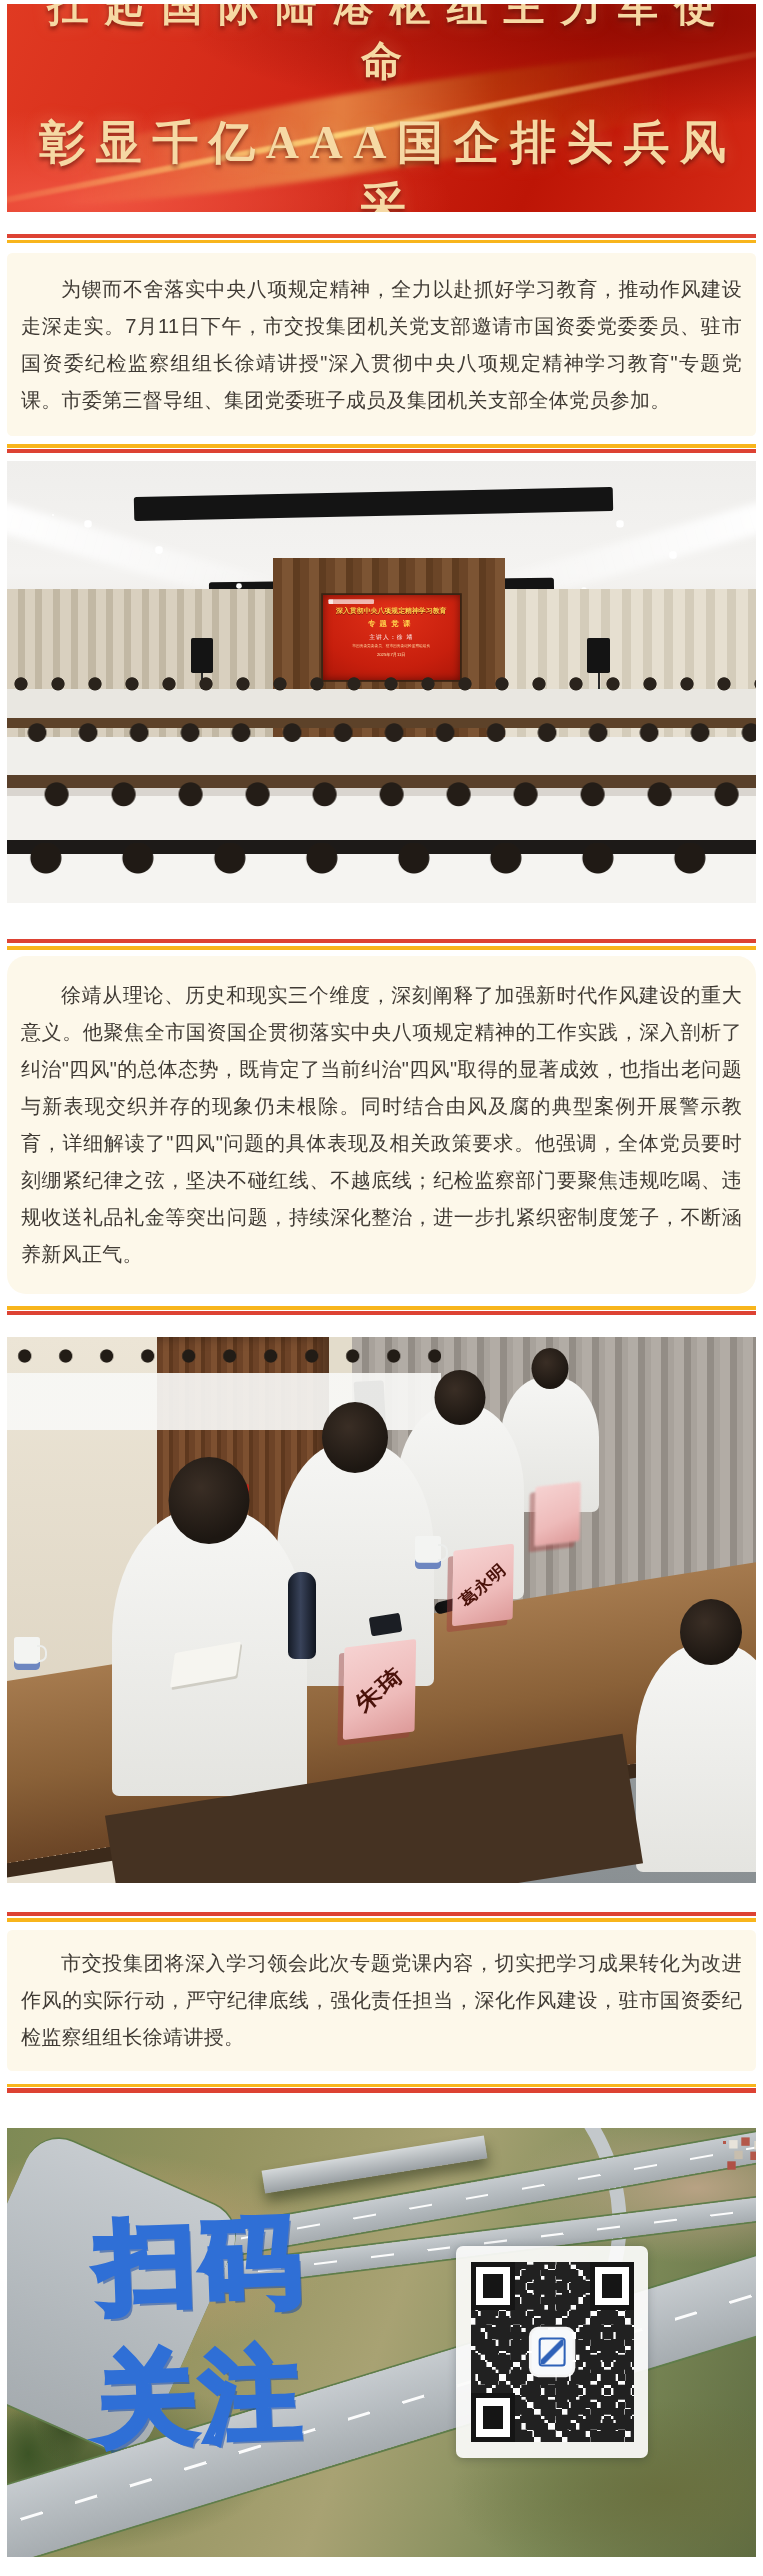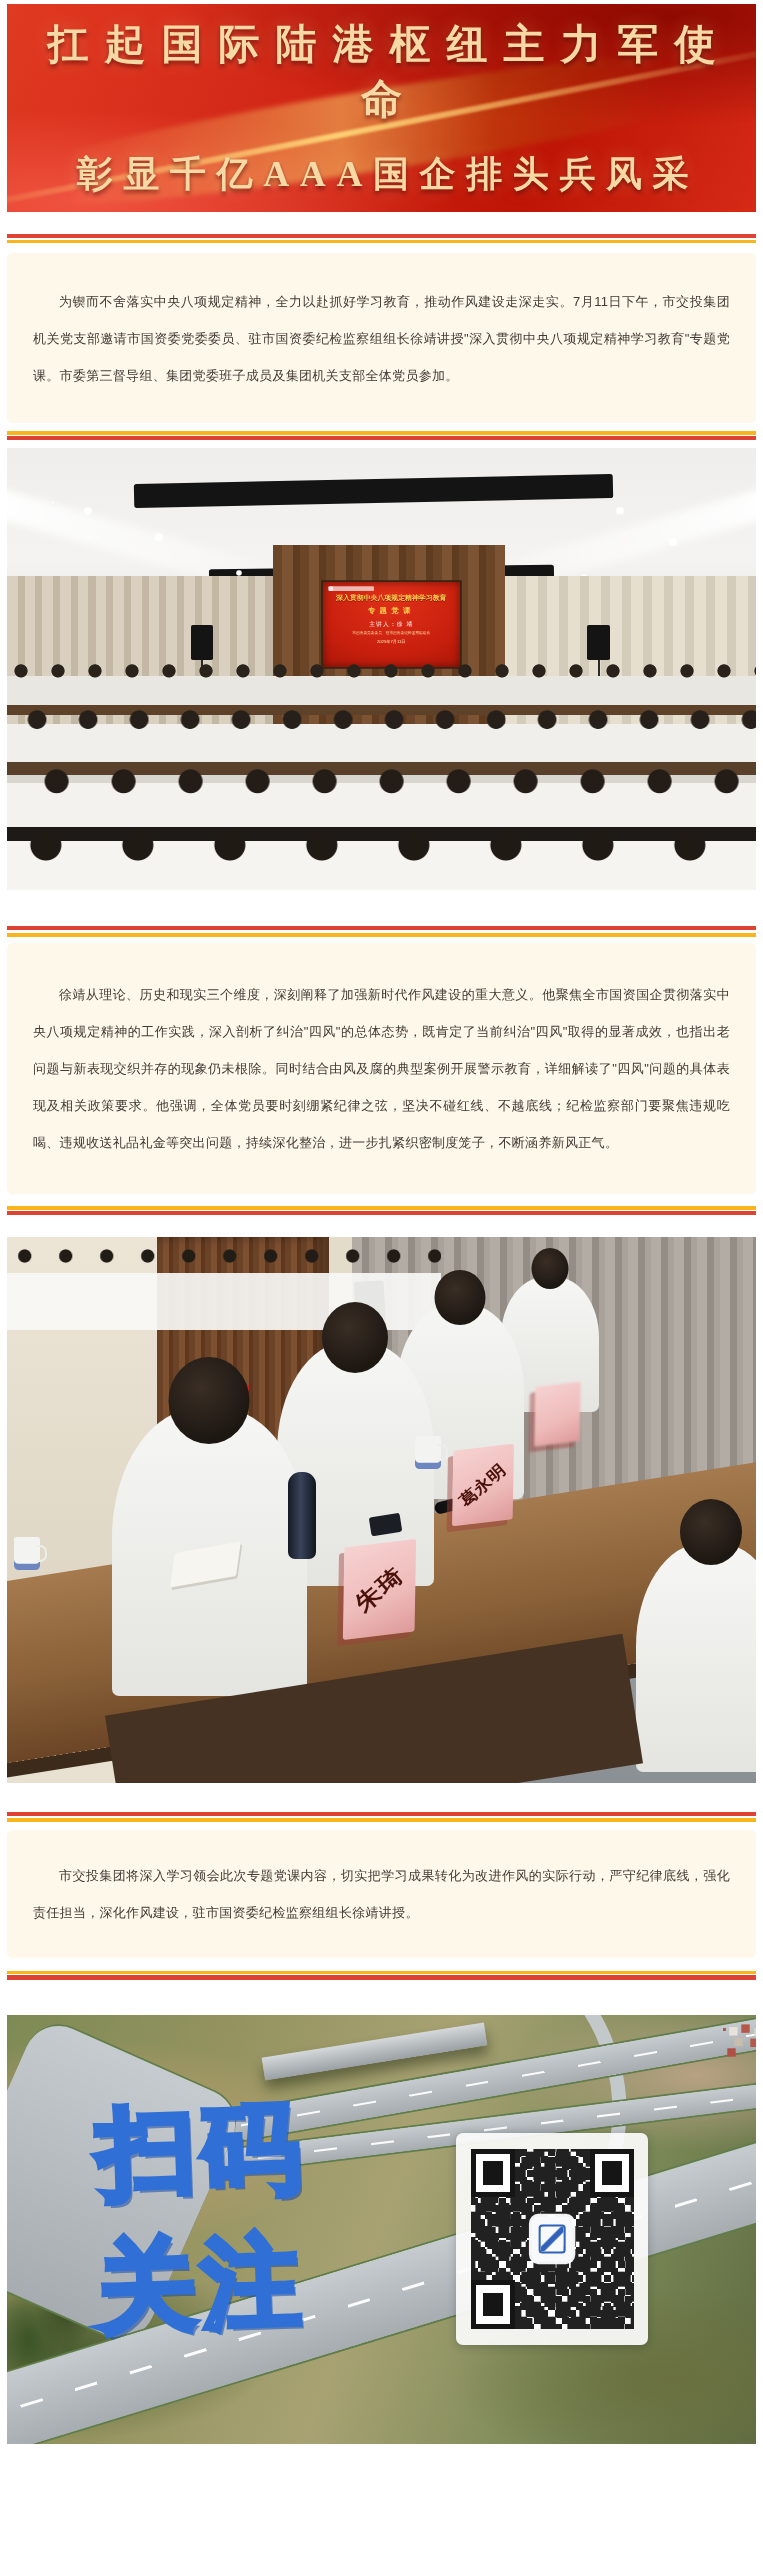--- a/index.html
+++ b/index.html
@@ -15,31 +15,31 @@
   .ribbon.r1{left:-6%;top:40%;width:115%;height:81px;border-radius:50%;
     background:linear-gradient(100deg,rgba(246,199,100,0) 12%,rgba(246,199,100,.55) 44%,rgba(186,96,12,.38) 62%,rgba(246,199,100,0) 82%);
     transform:rotate(-9deg);filter:blur(2.7px);}
   .ribbon.r2{left:-10%;top:58%;width:120%;height:6.2px;border-radius:3.5px;
     background:linear-gradient(90deg,rgba(255,215,120,0),rgba(255,215,120,.9) 45%,rgba(255,215,120,0));
     transform:rotate(-11deg);filter:blur(0.9px);}
   .banner-titles{position:relative;height:100%;display:flex;flex-direction:column;justify-content:center;gap:23px;}
   .bt{margin:0;text-align:center;font-family:"Liberation Serif","DejaVu Serif",serif;font-weight:bold;
       color:#f6d9a4;text-shadow:0 2.7px 4.4px rgba(80,8,0,.6),0 0 17.7px rgba(255,225,160,.25);}
   .bt.l1{font-size:41px;letter-spacing:16px;padding-left:16px;}
-  .bt.l2{font-size:36px;letter-spacing:10.6px;padding-left:13px;}
+  .bt.l2{font-size:46px;letter-spacing:10.6px;padding-left:13px;}
 
   
   .rule{margin:0 7px;}
   .rule .red{height:4.4px;background:#dd4233;}
   .rule .orange{height:3.5px;background:#f8b51c;}
   .rule .g1{height:0.9px;} .rule .g2{height:1.8px;} .rule .g3{height:2.7px;}
 
   
   .card{margin:0 7px;background:#fdf8ea;border-radius:5.3px;}
-  .card p{margin:12px;font-size:13px;line-height:37px;letter-spacing:0.3px;color:#403b35;
+  .card p{margin:0;font-size:20px;line-height:37px;letter-spacing:0.3px;color:#403b35;
           text-align:justify;text-indent:2em;}
 
   
   .photo{position:relative;margin:0 7px;overflow:hidden;background:#d9d5cf;}
   .photo1{height:442px;}
   .p1-ceiling{position:absolute;left:0;top:0;right:0;height:46%;
     background:linear-gradient(180deg,#efeeec 0%,#f4f3f1 55%,#e7e4df 100%);}
   .p1-cove{position:absolute;height:30px;width:46%;background:linear-gradient(90deg,rgba(255,255,255,.95),rgba(255,255,255,0));filter:blur(3.5px);}
   .p1-cove.left{left:-2%;top:20%;transform:rotate(16deg);}
   .p1-cove.right{right:-2%;top:20%;transform:rotate(-16deg);background:linear-gradient(270deg,rgba(255,255,255,.95),rgba(255,255,255,0));}
@@ -251,21 +251,21 @@
     <div class="crowd p1-r3"></div>
     <div class="crowd p1-r4"></div>
   </figure>
 
   <div class="rule" style="margin-top:36px;">
     <div class="red"></div>
       <div class="g3"></div>
       <div class="orange"></div>
   </div>
 
-  <section class="card" style="margin-top:6.2px;padding:21px 14px;">
+  <section class="card" style="margin-top:6.2px;padding:21px 14px;border-radius:19px;">
     <p>徐靖从理论、历史和现实三个维度，深刻阐释了加强新时代作风建设的重大意义。他聚焦全市国资国企贯彻落实中央八项规定精神的工作实践，深入剖析了纠治"四风"的总体态势，既肯定了当前纠治"四风"取得的显著成效，也指出老问题与新表现交织并存的现象仍未根除。同时结合由风及腐的典型案例开展警示教育，详细解读了"四风"问题的具体表现及相关政策要求。他强调，全体党员要时刻绷紧纪律之弦，坚决不碰红线、不越底线；纪检监察部门要聚焦违规吃喝、违规收送礼品礼金等突出问题，持续深化整治，进一步扎紧织密制度笼子，不断涵养新风正气。</p>
   </section>
 
   <div class="rule" style="margin-top:12.4px;">
     <div class="orange"></div>
       <div class="g1"></div>
       <div class="red"></div>
   </div>
 
   <figure class="photo photo2" style="margin-top:22px;">

